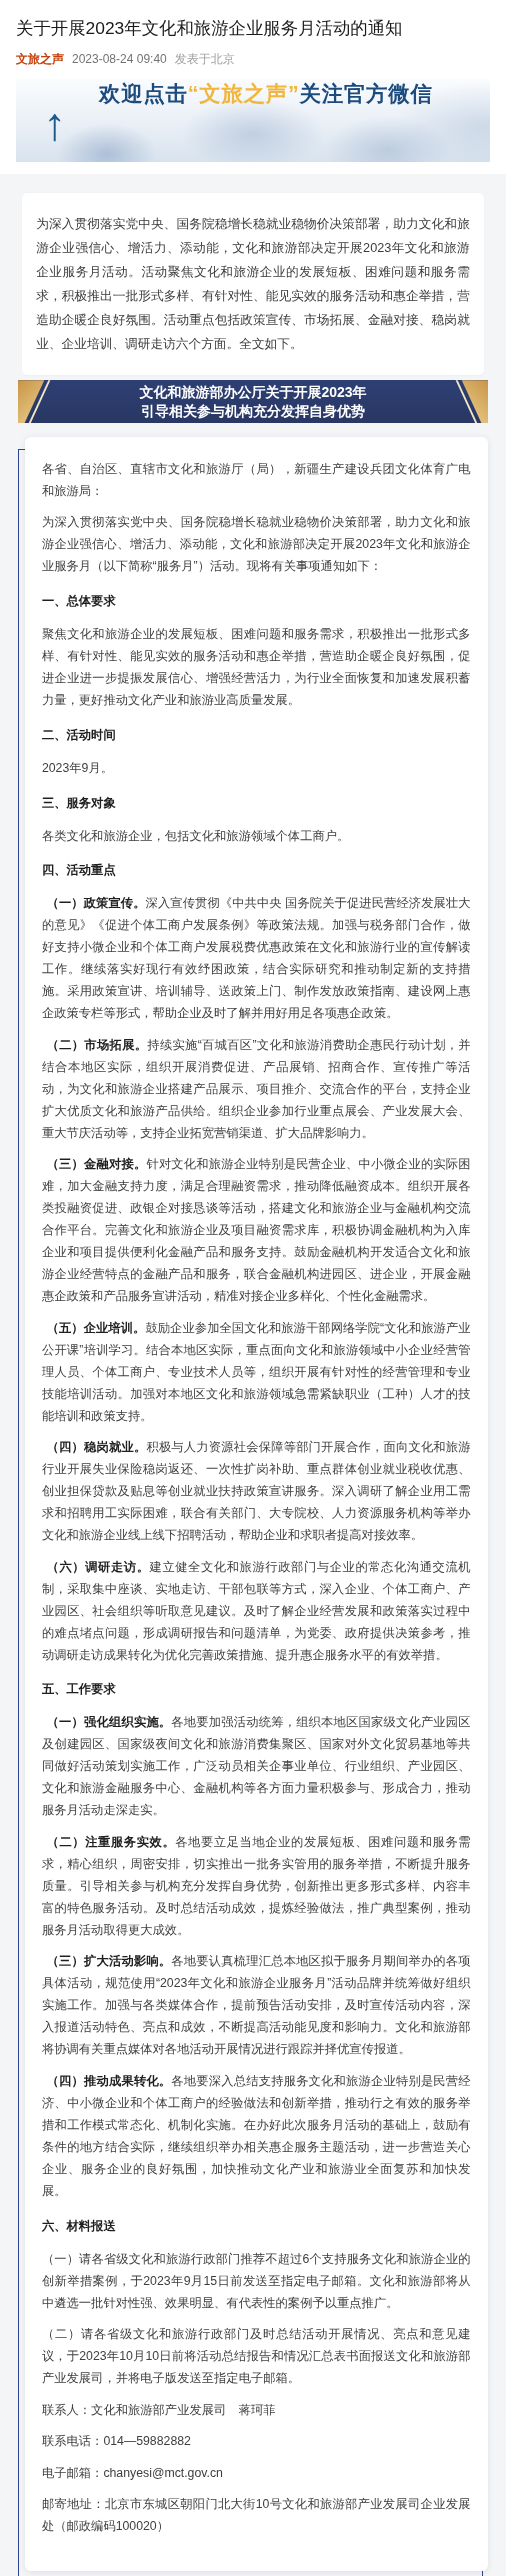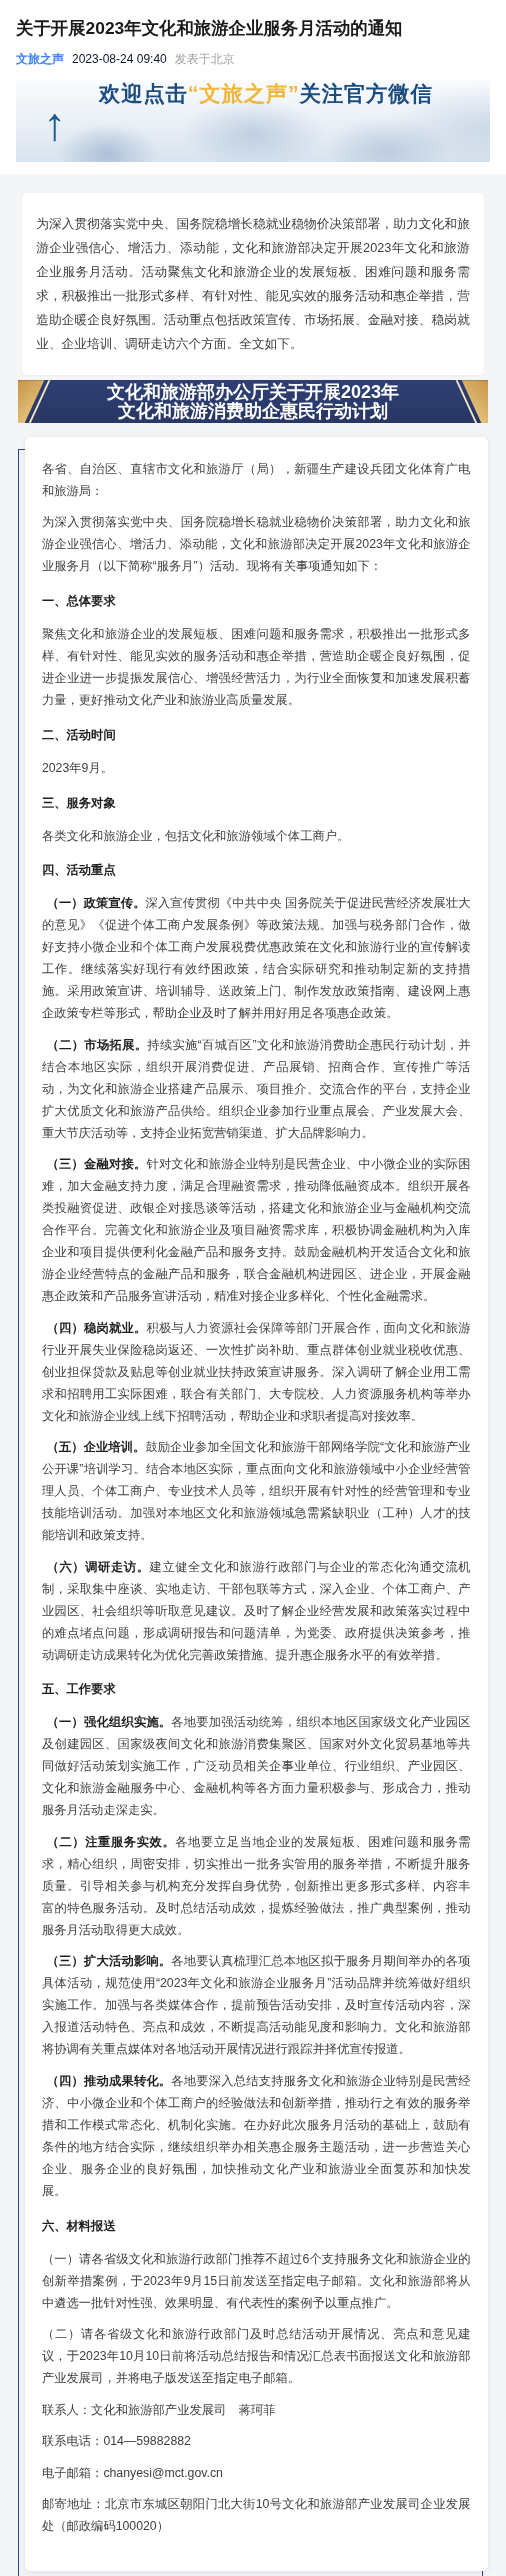--- a/index.html
+++ b/index.html
@@ -3,24 +3,24 @@
 <meta charset="utf-8">
 <style>
   html,body{margin:0;padding:0;}
   body{
     width:506px;height:2576px;overflow:hidden;background:#f4f5f6;
     font-family:"Liberation Sans","DejaVu Sans",sans-serif;
     -webkit-font-smoothing:antialiased;
   }
   
   .header{background:#fff;padding:16px 16px 12.7px;}
-  .title{font-size:17.4px;font-weight:bold;color:#1a1a1a;line-height:24.5px;margin:0 0 10.3px;}
+  .title{font-size:17.4px;font-weight:normal;color:#1a1a1a;line-height:24.5px;margin:0 0 10.3px;}
   .byline{font-size:12px;color:#a6a6a6;display:flex;align-items:baseline;gap:8px;}
-  .byline .source{color:#3b82f6;font-weight:bold;cursor:pointer;}
-  .byline .time{color:#0f172a;text-align:center;}
+  .byline .source{color:#c2410c;font-weight:bold;cursor:pointer;}
+  .byline .time{color:#737373;text-align:center;}
   .byline .loc{color:#a0a0a0;}
   
   .banner{
     margin:11px 0 0;height:83px;position:relative;overflow:hidden;cursor:pointer;
     background:
       radial-gradient(71px 44px at 91px 75px, rgba(135,160,196,.55), rgba(135,160,196,0) 70%),
       radial-gradient(103px 51px at 237px 55px, rgba(156,178,208,.50), rgba(156,178,208,0) 70%),
       radial-gradient(87px 47px at 372px 71px, rgba(148,170,202,.45), rgba(148,170,202,0) 72%),
       radial-gradient(119px 59px at 467px 47px, rgba(168,188,214,.42), rgba(168,188,214,0) 75%),
       linear-gradient(180deg,#fafcfe 0%,#e9eff6 55%,#d8e3ee 100%);
@@ -38,21 +38,21 @@
   .intro-card{
     margin:19px 22px 0;background:#fff;border-radius:4.7px;
     padding:19px 14.2px;box-shadow:0 0.8px 2.4px rgba(0,0,0,.03);
   }
   .intro-card p{margin:0;font-size:12.7px;line-height:24px;color:#3c3c3c;text-align:justify;}
   
   .band{
     margin:4.7px 18px 0;height:43px;position:relative;overflow:hidden;
     background:linear-gradient(180deg,#2e3f74 0%,#283763 100%);
     display:flex;flex-direction:column;justify-content:center;align-items:center;
-    color:#fff;font-weight:bold;font-size:18px;line-height:19px;text-align:center;
+    color:#fff;font-weight:bold;font-size:14px;line-height:19px;text-align:center;
   }
   .ribbon{position:absolute;top:0;bottom:0;width:41px;}
   .ribbon.left{left:0;}
   .ribbon.right{right:0;transform:scaleX(-1);}
   .ribbon .gold{
     position:absolute;inset:0;
     background:linear-gradient(135deg,#c89445 0%,#ecd191 80%);
     clip-path:polygon(0 0,64% 0,16% 100%,0 100%);
   }
   .ribbon .line{
@@ -104,41 +104,41 @@
   <div class="band">
     <div class="ribbon left">
       <div class="gold"></div>
         <div class="line"></div>
     </div>
     <div class="ribbon right">
       <div class="gold"></div>
         <div class="line"></div>
     </div>
     <div>文化和旅游部办公厅关于开展2023年</div>
-    <div>文化和旅游消费助企惠民行动计划</div>
+    <div>引导相关参与机构充分发挥自身优势</div>
   </div>
 
   <div class="doc-wrap">
     <div class="doc-outline"></div>
     <div class="doc-card">
       <div>
           <p>各省、自治区、直辖市文化和旅游厅（局），新疆生产建设兵团文化体育广电和旅游局：</p>
           <p>为深入贯彻落实党中央、国务院稳增长稳就业稳物价决策部署，助力文化和旅游企业强信心、增活力、添动能，文化和旅游部决定开展2023年文化和旅游企业服务月（以下简称“服务月”）活动。现将有关事项通知如下：</p>
           <p class="h">一、总体要求</p>
           <p>聚焦文化和旅游企业的发展短板、困难问题和服务需求，积极推出一批形式多样、有针对性、能见实效的服务活动和惠企举措，营造助企暖企良好氛围，促进企业进一步提振发展信心、增强经营活力，为行业全面恢复和加速发展积蓄力量，更好推动文化产业和旅游业高质量发展。</p>
           <p class="h">二、活动时间</p>
           <p>2023年9月。</p>
           <p class="h">三、服务对象</p>
           <p>各类文化和旅游企业，包括文化和旅游领域个体工商户。</p>
           <p class="h">四、活动重点</p>
           <p class="item"><span class="lead">（一）政策宣传。</span>深入宣传贯彻《中共中央 国务院关于促进民营经济发展壮大的意见》《促进个体工商户发展条例》等政策法规。加强与税务部门合作，做好支持小微企业和个体工商户发展税费优惠政策在文化和旅游行业的宣传解读工作。继续落实好现行有效纾困政策，结合实际研究和推动制定新的支持措施。采用政策宣讲、培训辅导、送政策上门、制作发放政策指南、建设网上惠企政策专栏等形式，帮助企业及时了解并用好用足各项惠企政策。</p>
           <p class="item"><span class="lead">（二）市场拓展。</span>持续实施“百城百区”文化和旅游消费助企惠民行动计划，并结合本地区实际，组织开展消费促进、产品展销、招商合作、宣传推广等活动，为文化和旅游企业搭建产品展示、项目推介、交流合作的平台，支持企业扩大优质文化和旅游产品供给。组织企业参加行业重点展会、产业发展大会、重大节庆活动等，支持企业拓宽营销渠道、扩大品牌影响力。</p>
           <p class="item"><span class="lead">（三）金融对接。</span>针对文化和旅游企业特别是民营企业、中小微企业的实际困难，加大金融支持力度，满足合理融资需求，推动降低融资成本。组织开展各类投融资促进、政银企对接恳谈等活动，搭建文化和旅游企业与金融机构交流合作平台。完善文化和旅游企业及项目融资需求库，积极协调金融机构为入库企业和项目提供便利化金融产品和服务支持。鼓励金融机构开发适合文化和旅游企业经营特点的金融产品和服务，联合金融机构进园区、进企业，开展金融惠企政策和产品服务宣讲活动，精准对接企业多样化、个性化金融需求。</p>
+          <p class="item"><span class="lead">（五）企业培训。</span>鼓励企业参加全国文化和旅游干部网络学院“文化和旅游产业公开课”培训学习。结合本地区实际，重点面向文化和旅游领域中小企业经营管理人员、个体工商户、专业技术人员等，组织开展有针对性的经营管理和专业技能培训活动。加强对本地区文化和旅游领域急需紧缺职业（工种）人才的技能培训和政策支持。</p>
           <p class="item"><span class="lead">（四）稳岗就业。</span>积极与人力资源社会保障等部门开展合作，面向文化和旅游行业开展失业保险稳岗返还、一次性扩岗补助、重点群体创业就业税收优惠、创业担保贷款及贴息等创业就业扶持政策宣讲服务。深入调研了解企业用工需求和招聘用工实际困难，联合有关部门、大专院校、人力资源服务机构等举办文化和旅游企业线上线下招聘活动，帮助企业和求职者提高对接效率。</p>
-          <p class="item"><span class="lead">（五）企业培训。</span>鼓励企业参加全国文化和旅游干部网络学院“文化和旅游产业公开课”培训学习。结合本地区实际，重点面向文化和旅游领域中小企业经营管理人员、个体工商户、专业技术人员等，组织开展有针对性的经营管理和专业技能培训活动。加强对本地区文化和旅游领域急需紧缺职业（工种）人才的技能培训和政策支持。</p>
           <p class="item"><span class="lead">（六）调研走访。</span>建立健全文化和旅游行政部门与企业的常态化沟通交流机制，采取集中座谈、实地走访、干部包联等方式，深入企业、个体工商户、产业园区、社会组织等听取意见建议。及时了解企业经营发展和政策落实过程中的难点堵点问题，形成调研报告和问题清单，为党委、政府提供决策参考，推动调研走访成果转化为优化完善政策措施、提升惠企服务水平的有效举措。</p>
           <p class="h">五、工作要求</p>
           <p class="item"><span class="lead">（一）强化组织实施。</span>各地要加强活动统筹，组织本地区国家级文化产业园区及创建园区、国家级夜间文化和旅游消费集聚区、国家对外文化贸易基地等共同做好活动策划实施工作，广泛动员相关企事业单位、行业组织、产业园区、文化和旅游金融服务中心、金融机构等各方面力量积极参与、形成合力，推动服务月活动走深走实。</p>
           <p class="item"><span class="lead">（二）注重服务实效。</span>各地要立足当地企业的发展短板、困难问题和服务需求，精心组织，周密安排，切实推出一批务实管用的服务举措，不断提升服务质量。引导相关参与机构充分发挥自身优势，创新推出更多形式多样、内容丰富的特色服务活动。及时总结活动成效，提炼经验做法，推广典型案例，推动服务月活动取得更大成效。</p>
           <p class="item"><span class="lead">（三）扩大活动影响。</span>各地要认真梳理汇总本地区拟于服务月期间举办的各项具体活动，规范使用“2023年文化和旅游企业服务月”活动品牌并统筹做好组织实施工作。加强与各类媒体合作，提前预告活动安排，及时宣传活动内容，深入报道活动特色、亮点和成效，不断提高活动能见度和影响力。文化和旅游部将协调有关重点媒体对各地活动开展情况进行跟踪并择优宣传报道。</p>
           <p class="item"><span class="lead">（四）推动成果转化。</span>各地要深入总结支持服务文化和旅游企业特别是民营经济、中小微企业和个体工商户的经验做法和创新举措，推动行之有效的服务举措和工作模式常态化、机制化实施。在办好此次服务月活动的基础上，鼓励有条件的地方结合实际，继续组织举办相关惠企服务主题活动，进一步营造关心企业、服务企业的良好氛围，加快推动文化产业和旅游业全面复苏和加快发展。</p>
           <p class="h">六、材料报送</p>
           <p>（一）请各省级文化和旅游行政部门推荐不超过6个支持服务文化和旅游企业的创新举措案例，于2023年9月15日前发送至指定电子邮箱。文化和旅游部将从中遴选一批针对性强、效果明显、有代表性的案例予以重点推广。</p>
           <p>（二）请各省级文化和旅游行政部门及时总结活动开展情况、亮点和意见建议，于2023年10月10日前将活动总结报告和情况汇总表书面报送文化和旅游部产业发展司，并将电子版发送至指定电子邮箱。</p>
           <p>联系人：文化和旅游部产业发展司　蒋珂菲</p>

